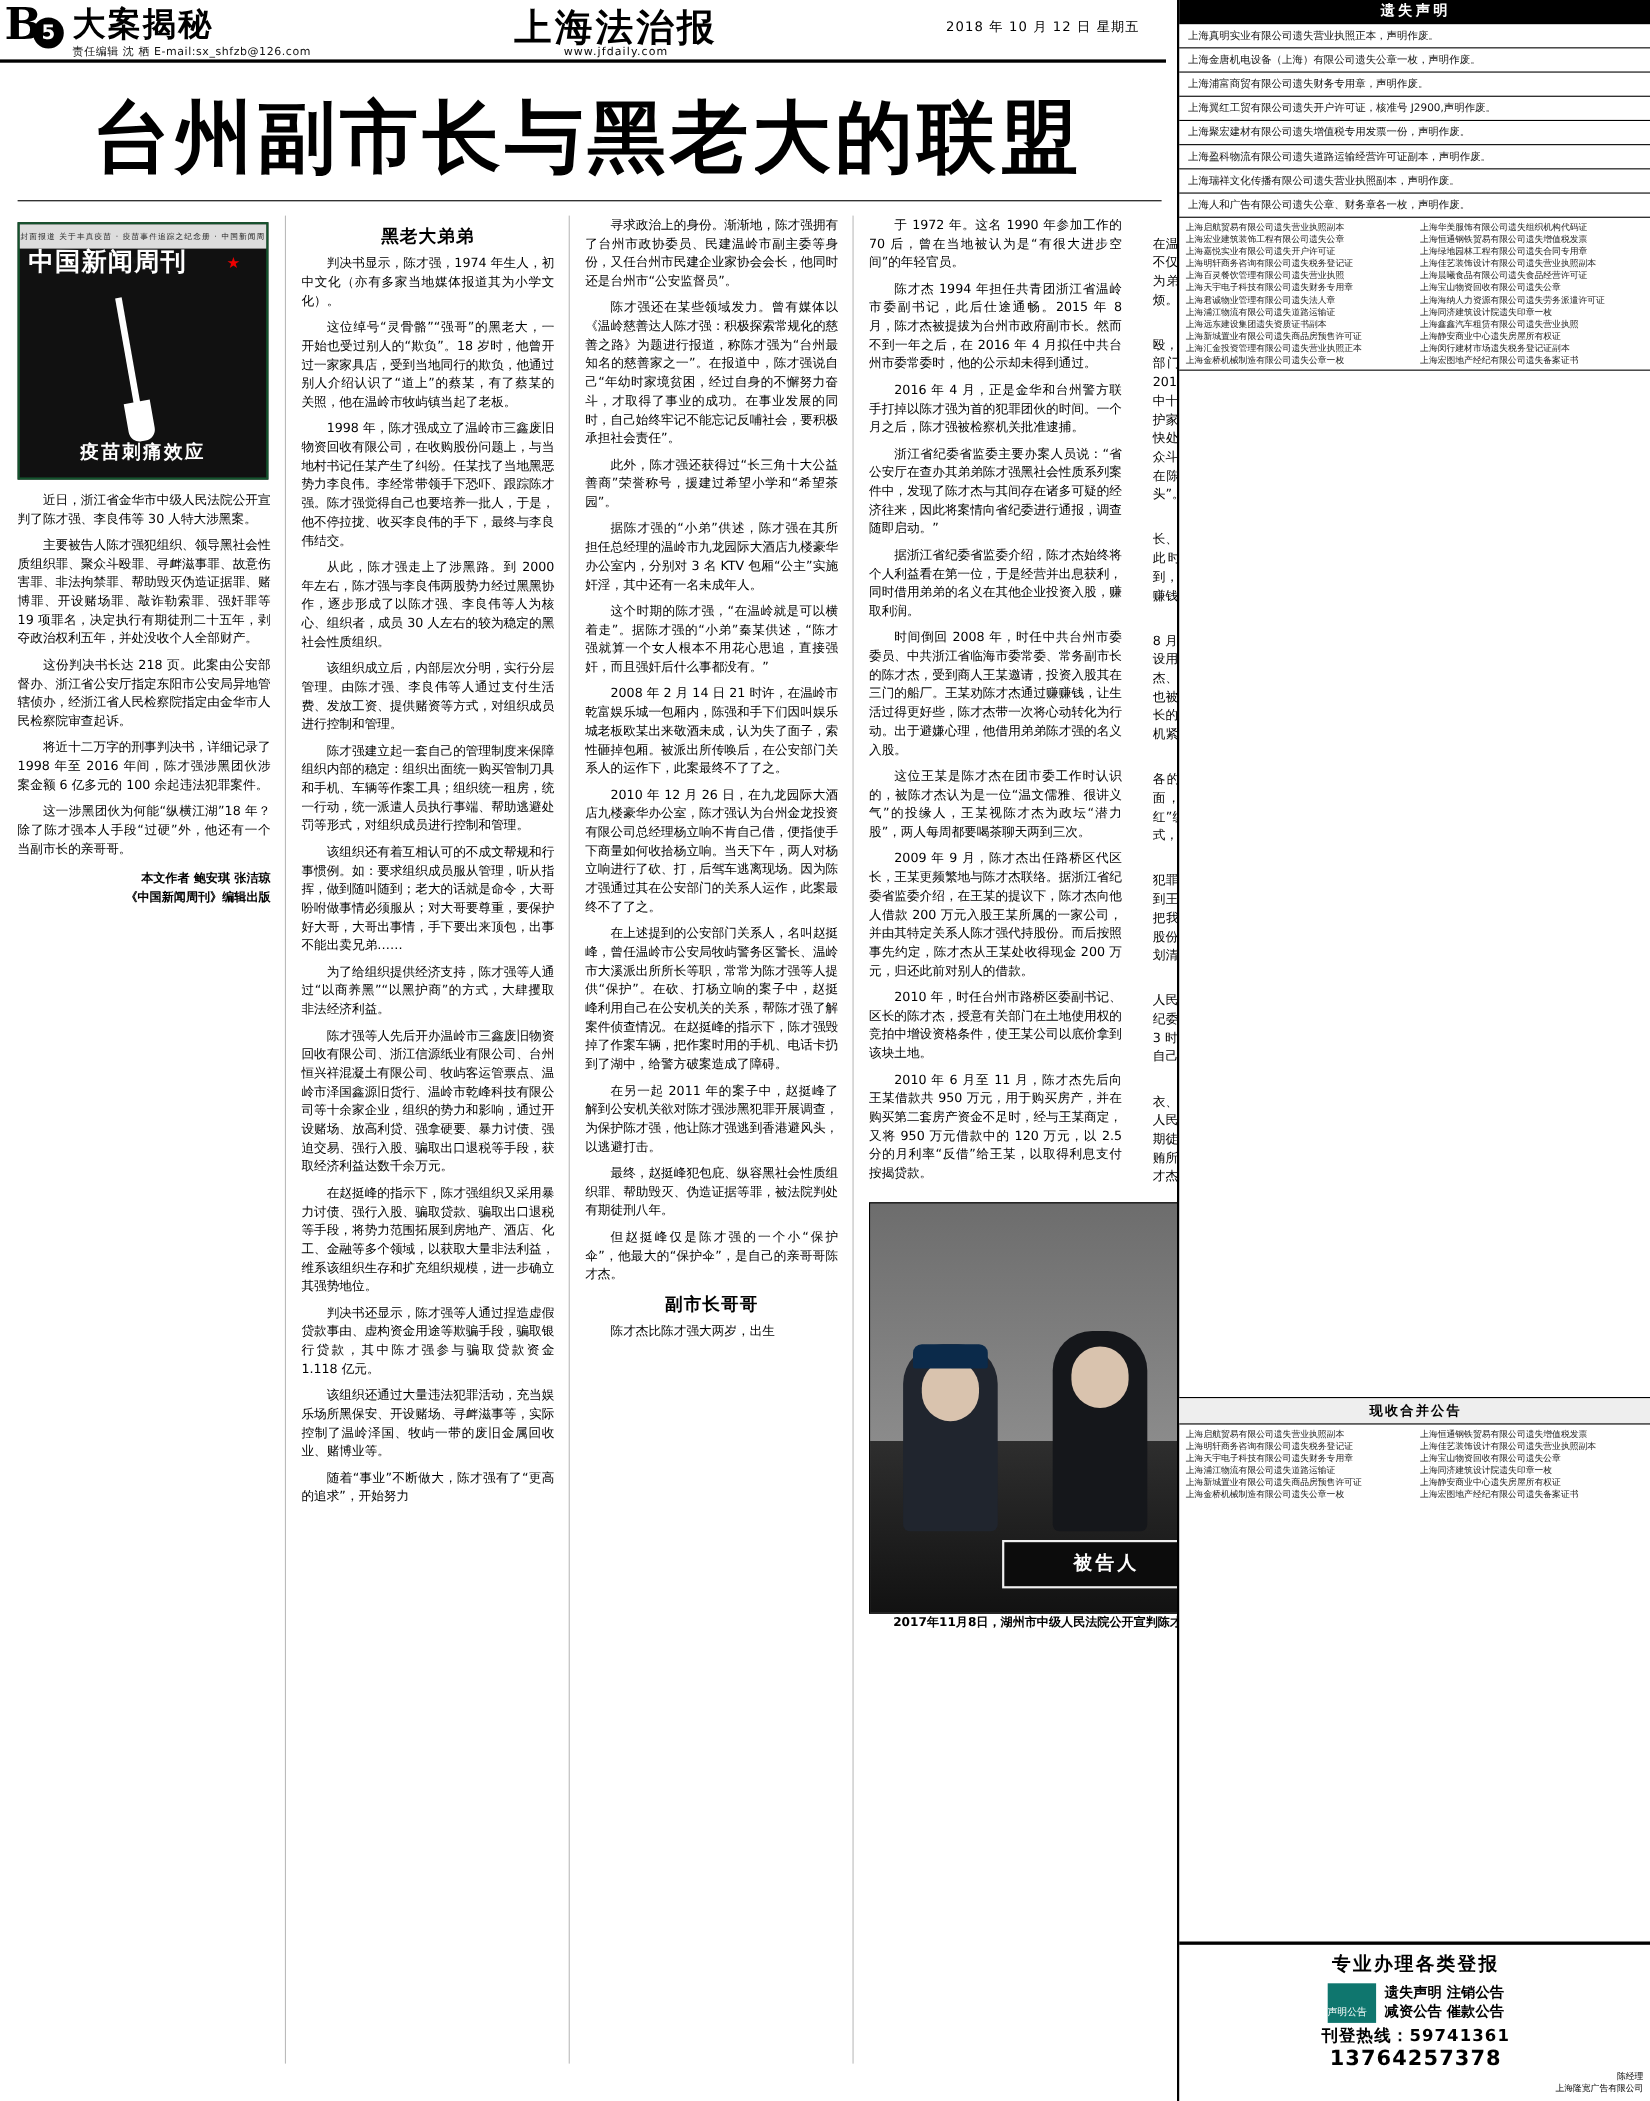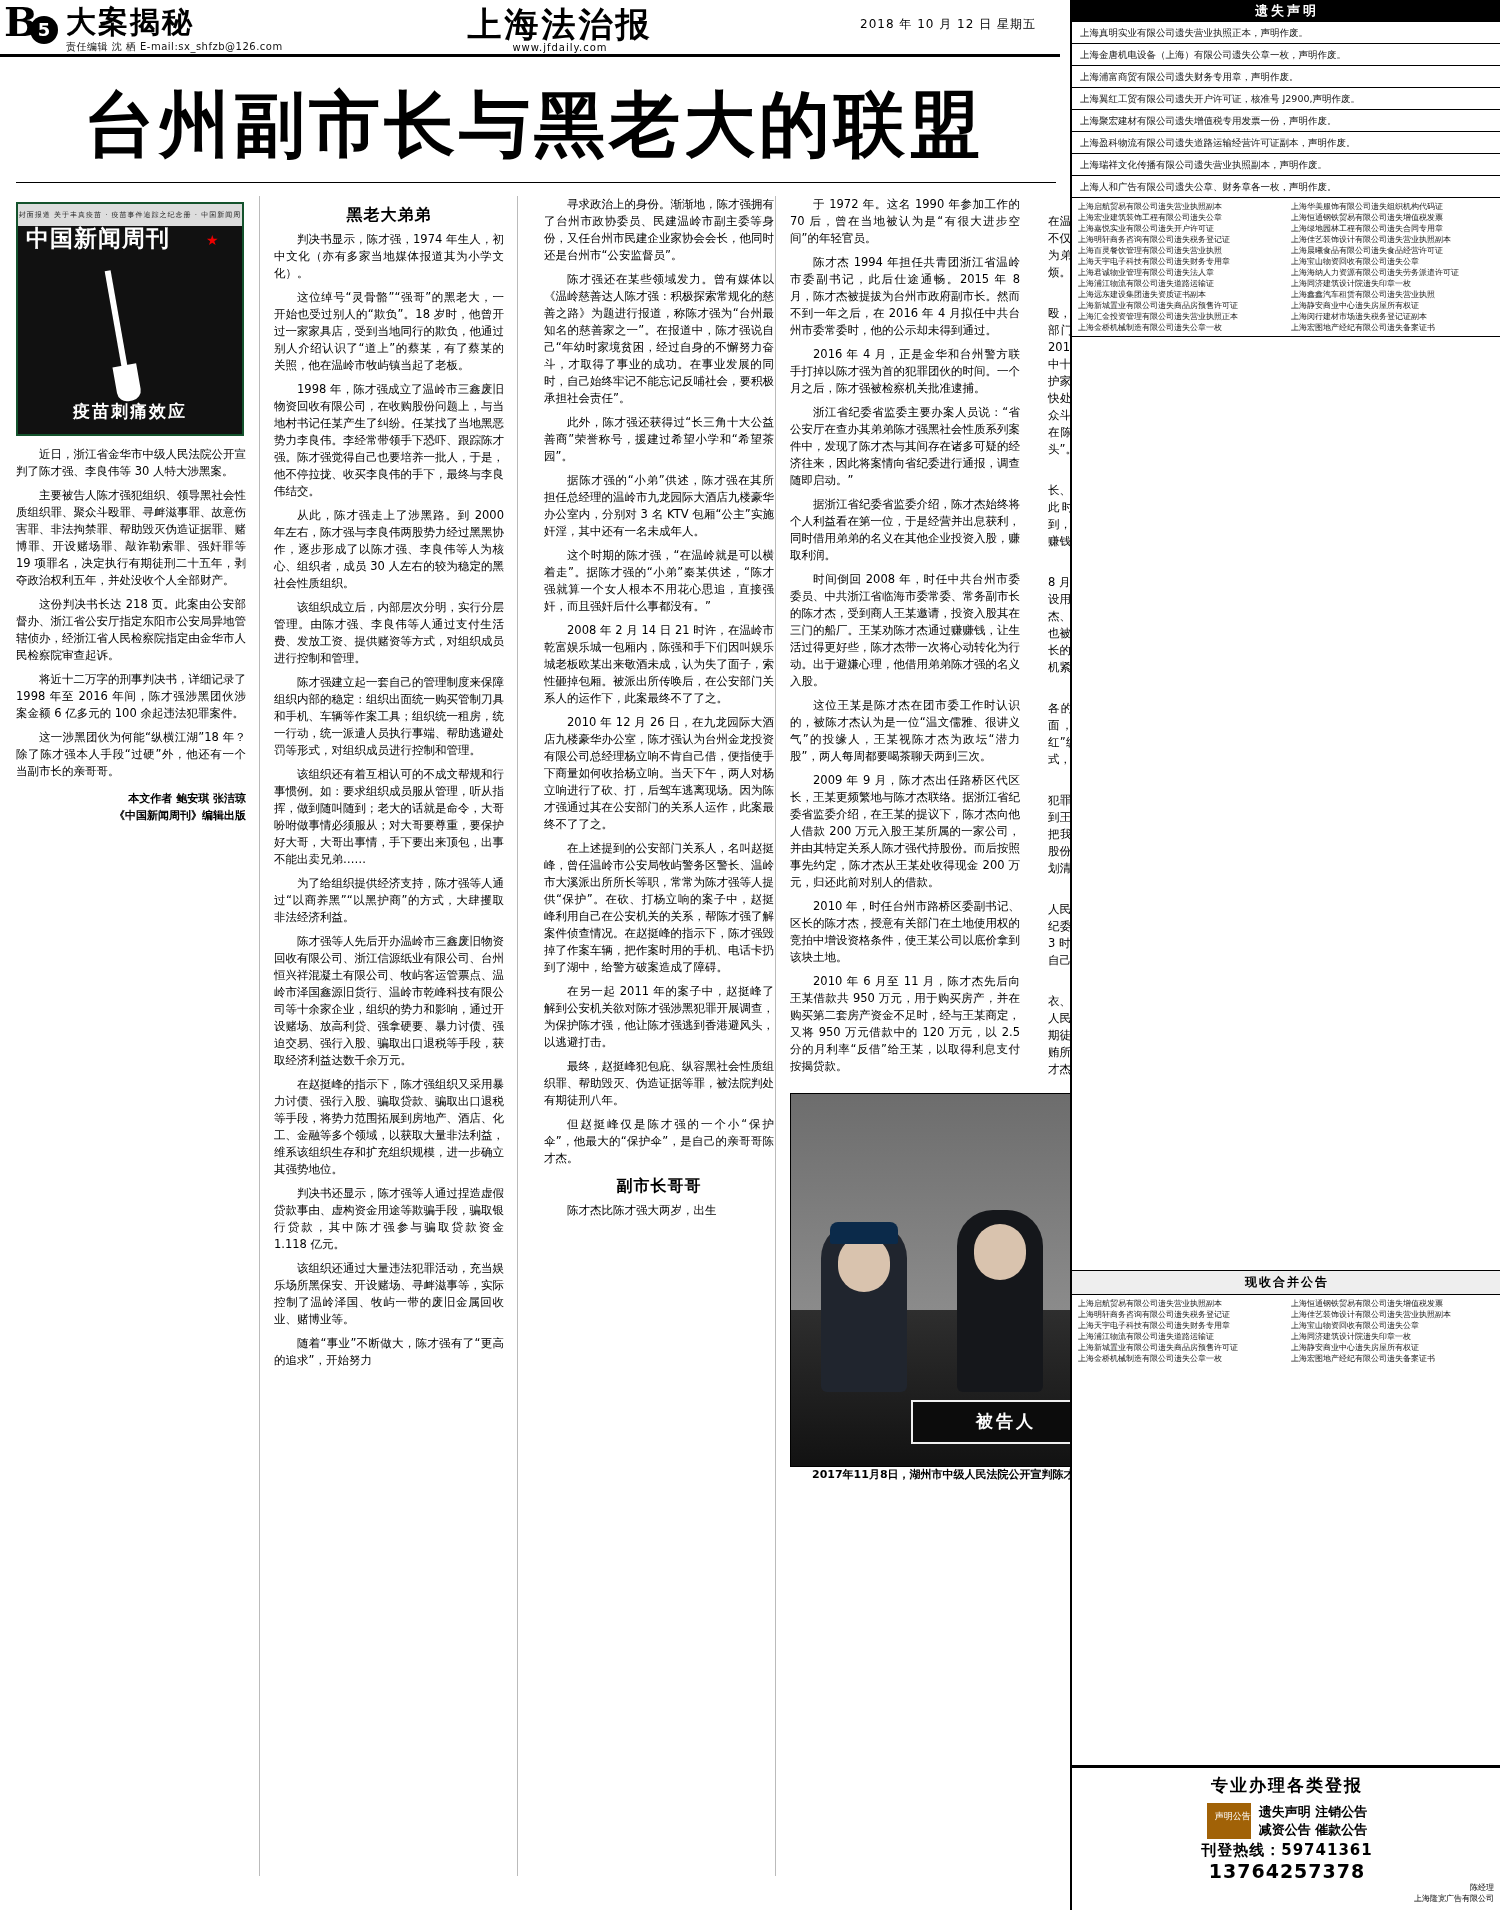--- a/index.html
+++ b/index.html
@@ -21,21 +21,21 @@
   .headline{position:absolute;left:24px;top:78px;width:1020px;text-align:center;font-size:71px;font-weight:bold;letter-spacing:4px;font-family:"DejaVu Sans","Liberation Sans",sans-serif;}
   .rule-under-head{position:absolute;left:16px;top:182px;width:1040px;height:1px;background:#000;}
 
   
   .cols{position:absolute;left:16px;top:196px;width:1044px;height:1700px;}
   .col{position:absolute;top:0;width:230px;font-size:11.5px;line-height:17px;text-align:justify;}
   .col p{margin:0 0 7px 0;text-indent:2em;}
   .col .sub{margin:10px 0 8px 0;text-align:center;font-size:16px;font-weight:bold;text-indent:0;letter-spacing:1px;}
   .c1{left:0;}
   .c2{left:258px;}
-  .c3{left:516px;margin-left:12px;}
+  .c3{left:516px;}
   .c4{left:774px;}
   .vrule{position:absolute;top:0;width:1px;height:1680px;background:#bbb;}
 
   
   .cover{position:relative;width:224px;height:230px;background:#111;margin:6px 0 10px 0;border:2px solid #14532d;}
   .cover .ctop{position:absolute;left:0;top:0;width:100%;height:22px;background:#ddd;}
   .cover .ctop span{display:block;text-align:center;font-size:7px;color:#222;line-height:22px;letter-spacing:1px;}
   .cover .cname{position:absolute;left:8px;top:26px;font-size:23px;font-weight:bold;color:#fff;letter-spacing:1px;}
   .cover .cstar{position:absolute;left:188px;top:28px;color:#e00;font-size:14px;}
   .cover .cneedle{position:absolute;left:96px;top:66px;width:6px;height:108px;background:#fff;transform:rotate(-10deg);}
@@ -59,21 +59,21 @@
 
   
   .rail{position:absolute;left:1070px;top:0;width:430px;height:1910px;border-left:2px solid #000;background:#fff;}
   .ad-head{position:relative;height:22px;background:#000;color:#fff;font-size:13px;font-weight:bold;text-align:center;line-height:22px;letter-spacing:3px;}
   .ad-block{padding:4px 8px;font-size:9.5px;line-height:13px;color:#111;border-bottom:1px solid #000;}
   .ad-block .l{display:block;white-space:nowrap;overflow:hidden;}
   .ad-grid{padding:3px 6px;font-size:8px;line-height:11px;color:#222;column-count:2;column-gap:8px;border-bottom:1px solid #000;}
   .rail-bottom{position:absolute;left:0;bottom:0;width:100%;}
   .bo-title{text-align:center;font-size:17px;font-weight:bold;letter-spacing:2px;padding:6px 0 4px;}
   .bo-row{display:flex;align-items:center;justify-content:center;gap:8px;padding:2px 6px;}
-  .bo-badge{width:44px;height:36px;background:#a16207;color:#fff;font-size:9px;line-height:11px;text-align:right;padding-top:8px;box-sizing:border-box;}
+  .bo-badge{width:44px;height:36px;background:#0f766e;color:#fff;font-size:9px;line-height:11px;text-align:left;padding-top:22px;box-sizing:border-box;}
   .bo-lines{font-size:13px;line-height:18px;font-weight:bold;}
   .bo-phone{text-align:center;font-size:15px;font-weight:bold;letter-spacing:1px;}
   .bo-phone2{text-align:center;font-size:19px;font-weight:bold;letter-spacing:1px;}
   .mini-note{text-align:right;font-size:8px;padding-right:8px;}
   .hdr-small{text-align:center;font-size:12px;font-weight:bold;letter-spacing:2px;padding:3px 0;border-bottom:1px solid #000;border-top:1px solid #000;background:#eee;}
 </style>
 </head>
 <body>
 
 <div class="page">

